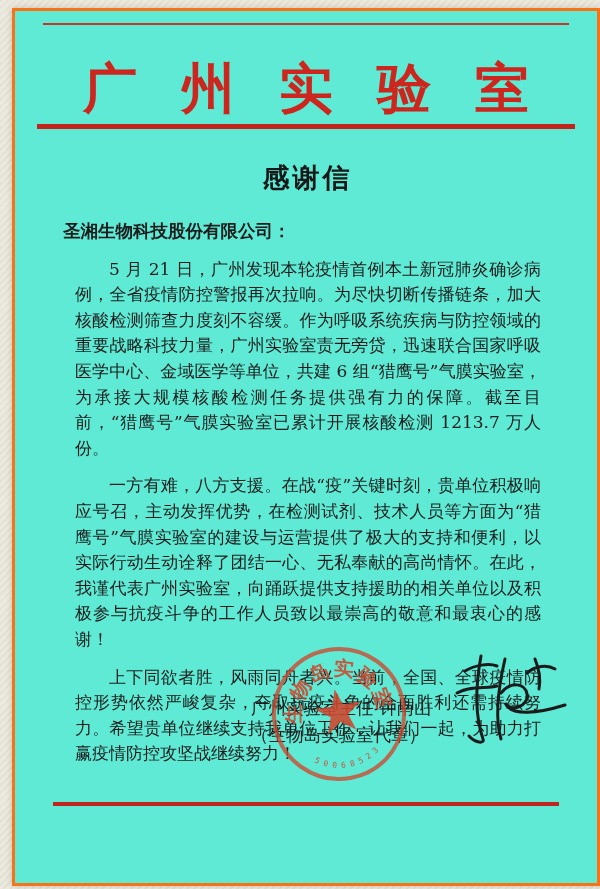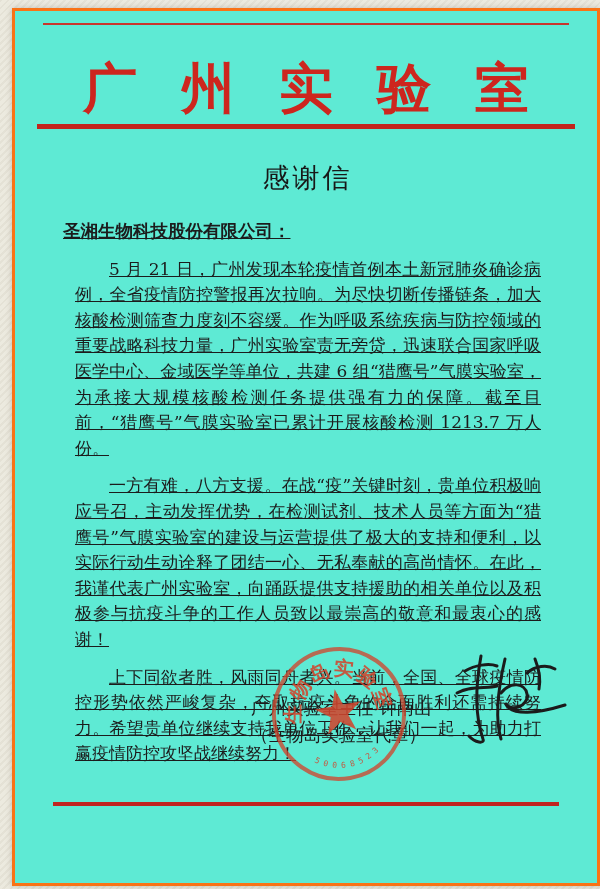--- a/index.html
+++ b/index.html
@@ -26,27 +26,26 @@
     letter-spacing:44px;text-indent:44px;white-space:nowrap;
   }
   .thick-red-line{
     position:absolute;left:22px;right:22px;top:113px;height:5px;
     background:#c2241c;
   }
   .letter-title{
     position:absolute;left:0;right:0;top:150px;height:34px;
     text-align:center;color:#181818;
     font-family:"DejaVu Sans","Liberation Sans",sans-serif;
-    font-size:27px;line-height:34px;font-weight:normal;letter-spacing:3px;text-indent:3px;
+    font-size:27px;line-height:34px;font-weight:bold;letter-spacing:3px;text-indent:3px;
   }
   .body-block{
     position:absolute;left:48px;width:490px;top:208px;
     color:#1c1c1c;font-size:17px;line-height:25.6px;
     text-align:justify;
-    text-decoration:underline;
   }
   .recipient{font-weight:bold;font-size:17.5px;margin:0 0 1px 0;}
   .body-block p{margin:12px;text-indent:2em;}
   .sign-block{
     position:absolute;left:236px;top:684px;width:300px;
     color:#1c1c1c;font-size:17.5px;line-height:27px;white-space:nowrap;
   }
   .sign-date{text-indent:24px;}
   .seal{
     position:absolute;left:257px;top:636px;width:134px;height:134px;

